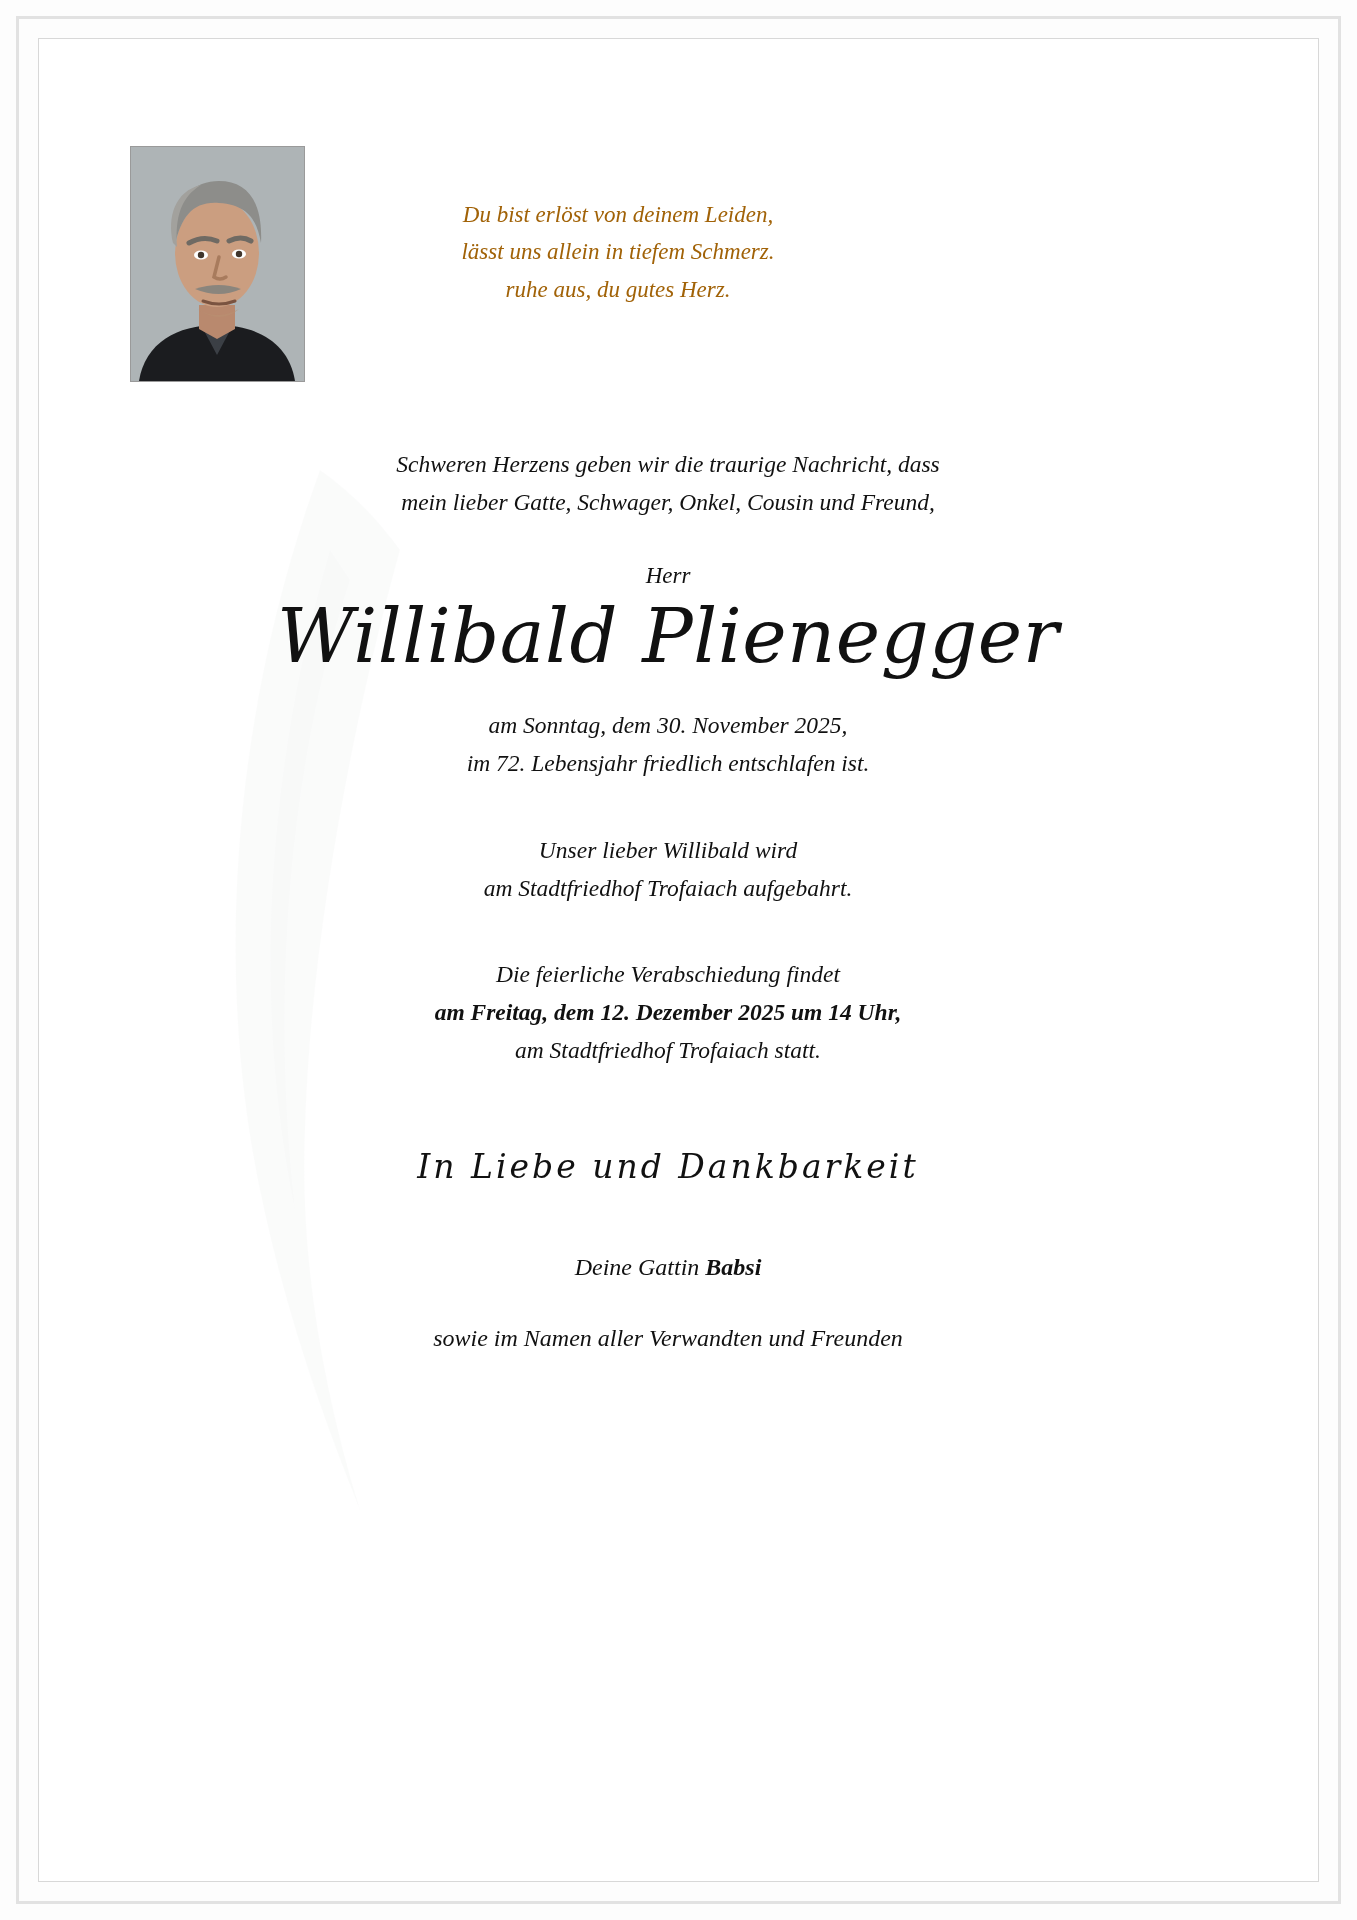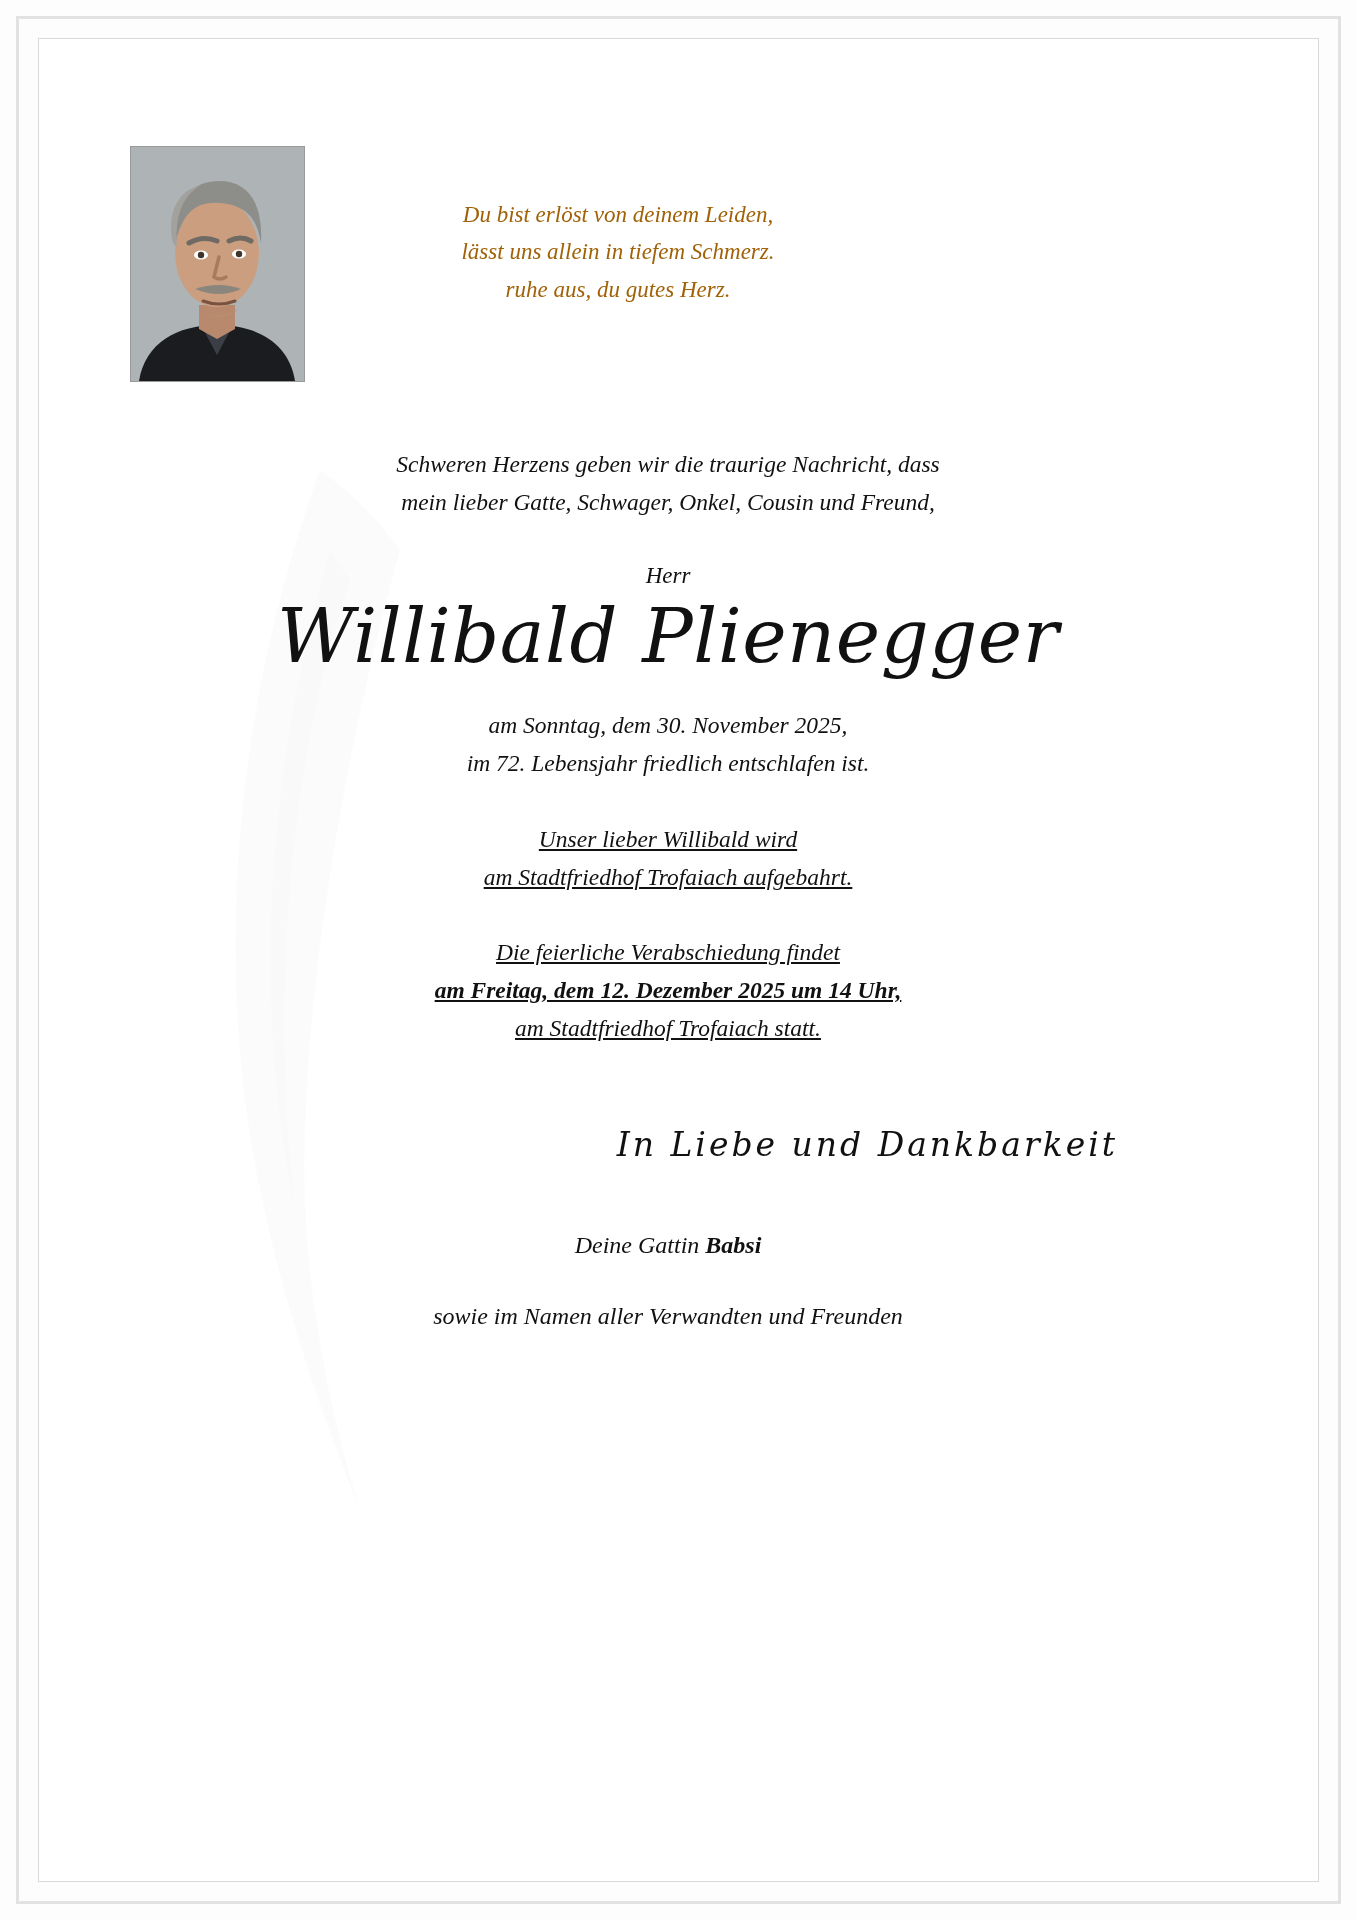--- a/index.html
+++ b/index.html
@@ -120,34 +120,32 @@
     white-space: nowrap;
   }
 
   .death {
     margin-top: 28px;
     font-size: 23.5px;
     line-height: 1.6;
   }
 
   .para {
-    margin-top: 37px;
+    margin-top: 48px;
     font-size: 23.5px;
     line-height: 1.62;
-    text-decoration: underline;
   }
   .para b { font-weight: bold; }
 
   .closing {
     margin-top: 78px;
     font-size: 33px;
     font-family: "DejaVu Serif", "Liberation Serif", serif;
     font-style: italic;
     letter-spacing: 3px;
-    text-align: right;
   }
 
   .gattin {
     margin-top: 68px;
     font-size: 24px;
   }
   .gattin b { font-weight: bold; }
 
   .relatives {
     margin-top: 44px;

